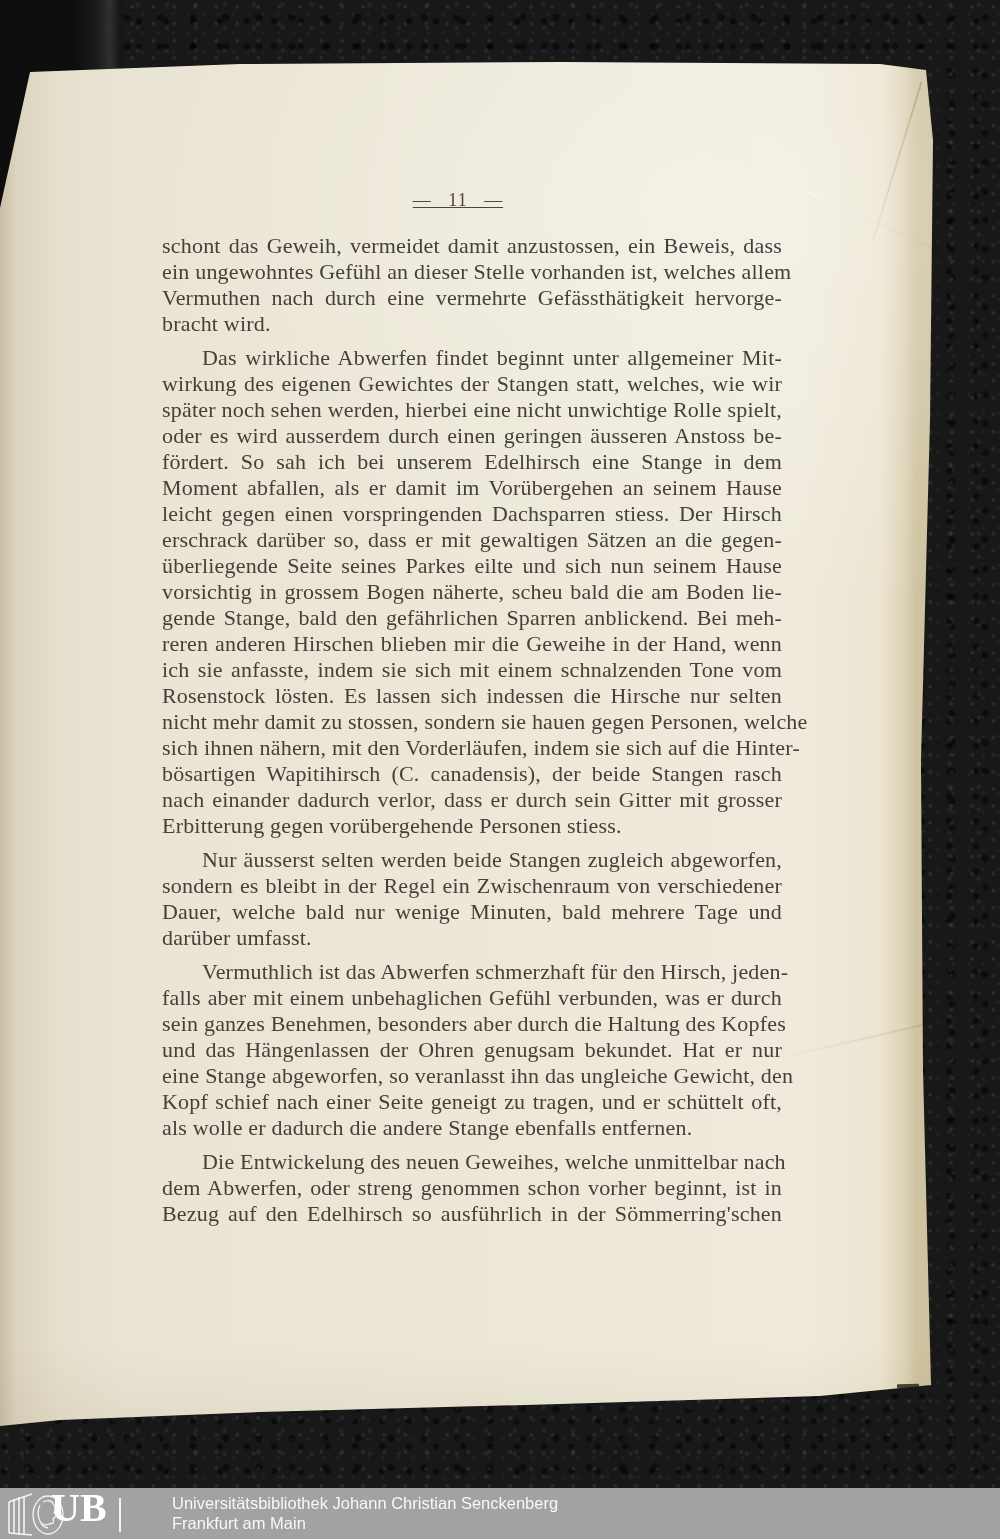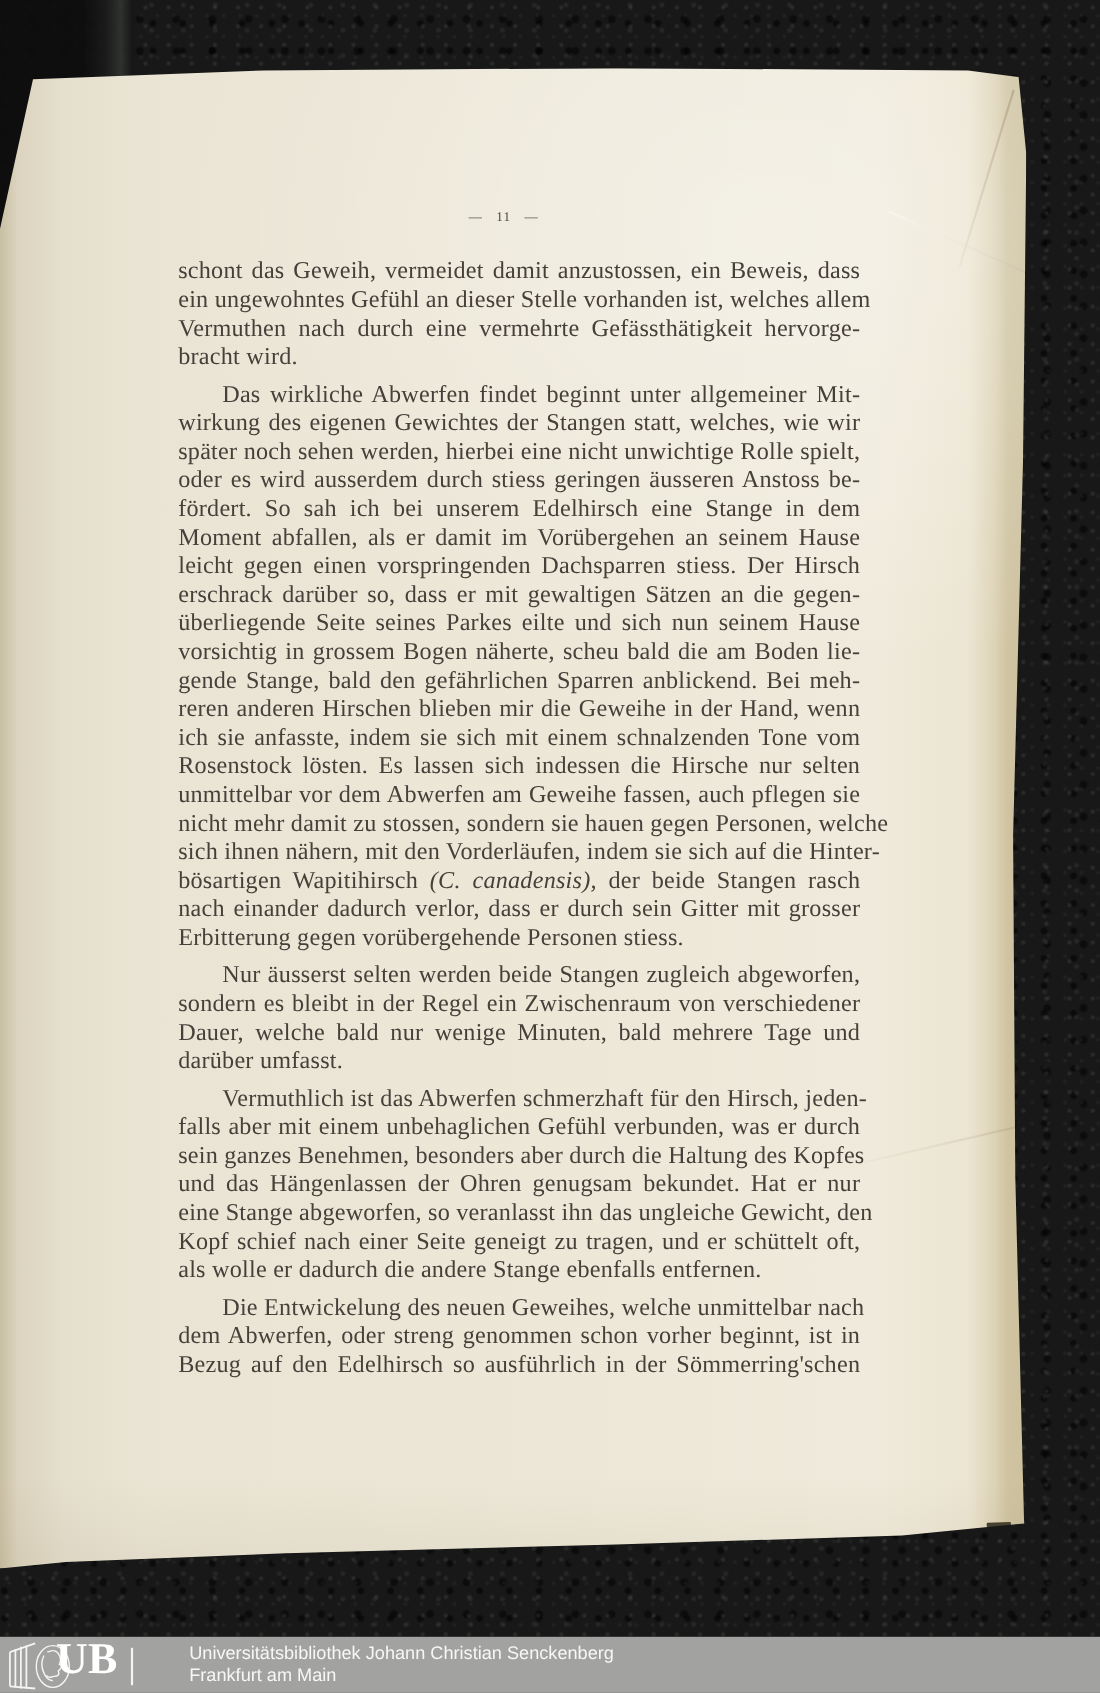--- a/index.html
+++ b/index.html
@@ -51,29 +51,29 @@
     background:linear-gradient(180deg, rgba(125,108,68,0.30), rgba(125,108,68,0.05));}
   .crease-tr2{left:800px;top:230px;width:190px;height:2px;transform:rotate(24deg);
     background:linear-gradient(90deg, rgba(255,255,255,0.35), rgba(140,120,75,0.18));}
   .crease-mid{left:775px;top:1035px;width:200px;height:2px;transform:rotate(-13deg);
     background:linear-gradient(90deg, rgba(120,102,62,0.02), rgba(120,102,62,0.20));}
   .mark-br{left:897px;top:1384px;width:22px;height:4px;transform:rotate(-2deg);
     background:#46412f;border-radius:1px;position:absolute;}
 
   
   .page-number{position:absolute;left:148px;top:190px;width:620px;text-align:center;
-    font-size:12px;color:#4a443c;white-space:pre;letter-spacing:1px;}
+    font-size:18px;color:#4a443c;white-space:pre;letter-spacing:1px;text-decoration:underline;}
   .body-text{position:absolute;left:162px;top:233px;width:620px;color:var(--ink);
     font-size:22px;letter-spacing:0.2px;}
   .para{margin:0 0 8px 0;}
   .line{height:26px;line-height:26px;white-space:nowrap;
     text-align:justify;text-align-last:justify;text-justify:inter-word;}
   .line.left-last{text-align-last:left;}
   .para.indent .line:first-child{text-indent:40px;}
-  .it{font-style:italic;margin-top:46px;}
+  .it{margin-top:46px;}
 
   
   .banner{position:absolute;left:0;top:1488px;width:1000px;height:51px;
     background:var(--banner-bg);z-index:5;}
   .logo{position:absolute;left:6px;top:2px;height:47px;width:124px;}
   .logo svg{position:absolute;left:0;top:0;}
   .ub{position:absolute;left:45px;top:-6px;color:#fff;
     font-family:"Liberation Serif","DejaVu Serif",serif;font-weight:bold;font-size:40px;}
   .logo-sep{position:absolute;left:113px;top:8px;width:2px;height:34px;background:#f4f4f4;}
   .banner-text{position:absolute;left:131px;top:5px;color:var(--banner-text);
@@ -93,32 +93,31 @@
         <div class="para">
           <div class="line"><span>schont das Geweih, vermeidet damit anzustossen, ein Beweis, dass</span></div>
           <div class="line"><span>ein ungewohntes Gefühl an dieser Stelle vorhanden ist, welches allem</span></div>
           <div class="line"><span>Vermuthen nach durch eine vermehrte Gefässthätigkeit hervorge-</span></div>
           <div class="line left-last"><span>bracht wird.</span></div>
         </div>
         <div class="para indent">
           <div class="line"><span>Das wirkliche Abwerfen findet beginnt unter allgemeiner Mit-</span></div>
           <div class="line"><span>wirkung des eigenen Gewichtes der Stangen statt, welches, wie wir</span></div>
           <div class="line"><span>später noch sehen werden, hierbei eine nicht unwichtige Rolle spielt,</span></div>
-          <div class="line"><span>oder es wird ausserdem durch stiess geringen äusseren Anstoss be-</span></div>
+          <div class="line"><span>oder es wird ausserdem durch einen geringen äusseren Anstoss be-</span></div>
           <div class="line"><span>fördert.  So sah ich bei unserem Edelhirsch eine Stange in dem</span></div>
           <div class="line"><span>Moment abfallen, als er damit im Vorübergehen an seinem Hause</span></div>
           <div class="line"><span>leicht gegen einen vorspringenden Dachsparren stiess.  Der Hirsch</span></div>
           <div class="line"><span>erschrack darüber so, dass er mit gewaltigen Sätzen an die gegen-</span></div>
           <div class="line"><span>überliegende Seite seines Parkes eilte und sich nun seinem Hause</span></div>
           <div class="line"><span>vorsichtig in grossem Bogen näherte, scheu bald die am Boden lie-</span></div>
           <div class="line"><span>gende Stange, bald den gefährlichen Sparren anblickend.  Bei meh-</span></div>
           <div class="line"><span>reren anderen Hirschen blieben mir die Geweihe in der Hand, wenn</span></div>
           <div class="line"><span>ich sie anfasste, indem sie sich mit einem schnalzenden Tone vom</span></div>
           <div class="line"><span>Rosenstock lösten.  Es lassen sich indessen die Hirsche nur selten</span></div>
-          <div class="line"><span>unmittelbar vor dem Abwerfen am Geweihe fassen, auch pflegen sie</span></div>
           <div class="line"><span>nicht mehr damit zu stossen, sondern sie hauen gegen Personen, welche</span></div>
           <div class="line"><span>sich ihnen nähern, mit den Vorderläufen, indem sie sich auf die Hinter-</span></div>
           <div class="line"><span>bösartigen Wapitihirsch </span><span class="it">(C. canadensis),</span><span> der beide Stangen rasch</span></div>
           <div class="line"><span>nach einander dadurch verlor, dass er durch sein Gitter mit grosser</span></div>
           <div class="line left-last"><span>Erbitterung gegen vorübergehende Personen stiess.</span></div>
         </div>
         <div class="para indent">
           <div class="line"><span>Nur äusserst selten werden beide Stangen zugleich abgeworfen,</span></div>
           <div class="line"><span>sondern es bleibt in der Regel ein Zwischenraum von verschiedener</span></div>
           <div class="line"><span>Dauer, welche bald nur wenige Minuten, bald mehrere Tage und</span></div>

